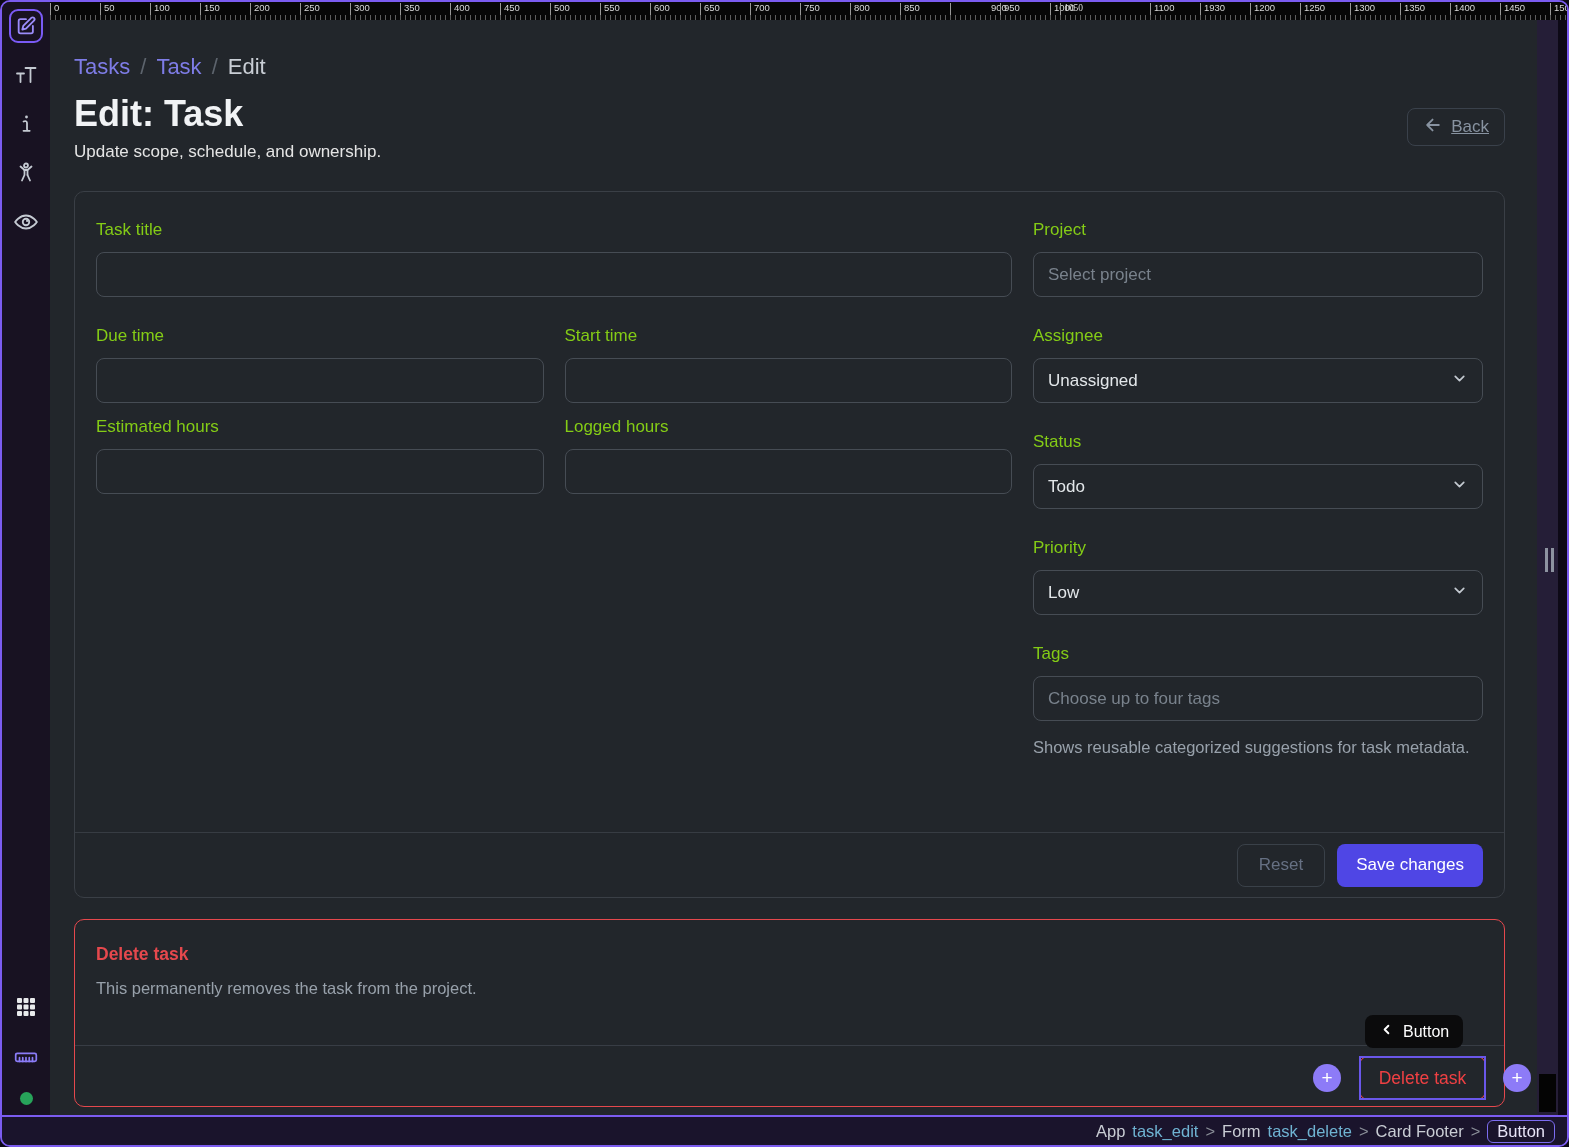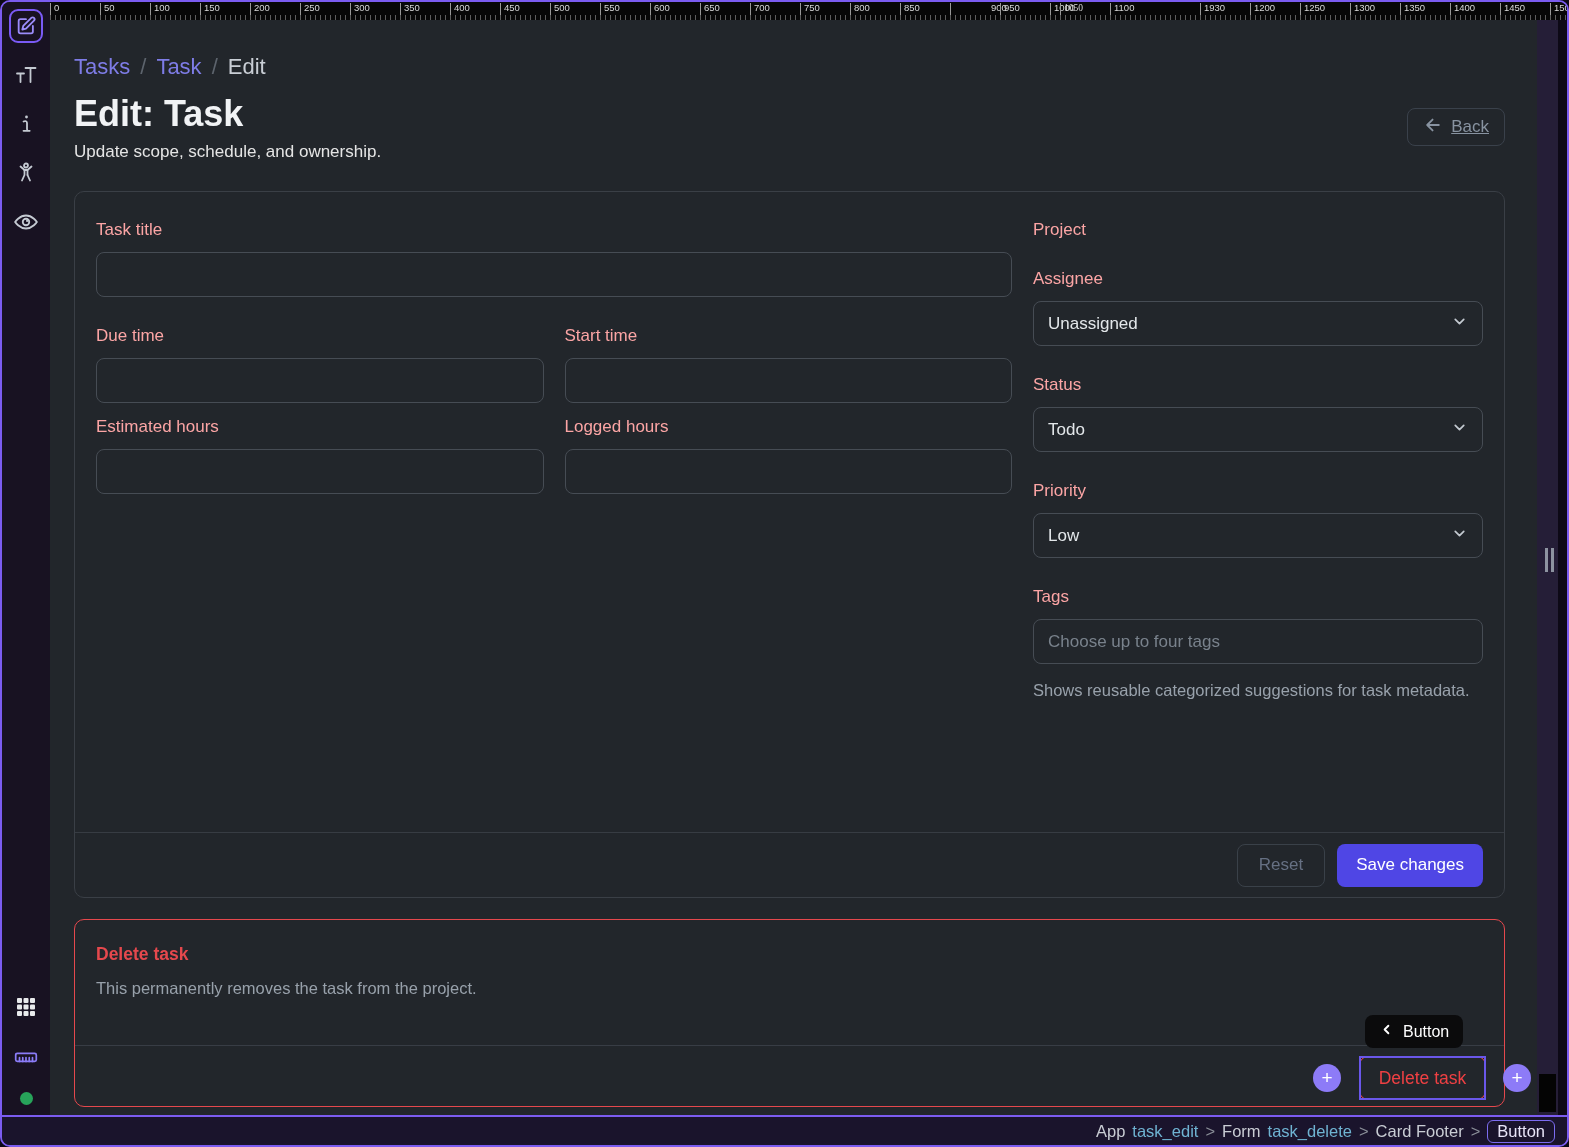--- a/index.html
+++ b/index.html
@@ -47,21 +47,21 @@
   .back-btn { position:absolute; top:88px; right:32px; height:38px; padding:0 15px; display:flex;
               align-items:center; gap:8px; background:none; border:1px solid #3a414b; border-radius:8px;
               color:#8893a1; font-size:17px; cursor:pointer;text-decoration:underline; }
 
   
   .card { margin-top:28px; height:707px; border:1px solid #3a3f46; border-radius:10px;
           display:flex; flex-direction:column; }
   .card-body { flex:1; padding:28px 21px 0; }
   .form-grid { display:grid; grid-template-columns:1fr 450px; column-gap:21px; }
 
-  .field label { display:block; font-size:17px; color:#fca5a5; margin-bottom:12px; }
+  .field label { display:block; font-size:17px; color:#84cc16; margin-bottom:12px; }
   .field { margin-bottom:29px; }
   .text-input { width:100%; height:45px; background:transparent; border:1px solid #464c54;
                 border-radius:8px; padding:0 14px; font-size:17px; color:#e3e7ea;
                 font-family:"Liberation Sans",sans-serif; outline:none; }
   .text-input::placeholder { color:#79828c; }
   .two-col { display:grid; grid-template-columns:1fr 1fr; column-gap:21px; row-gap:14px; }
   .two-col .field { margin-bottom:0; }
 
   .select { height:45px; border:1px solid #464c54; border-radius:8px; display:flex; align-items:center;
             justify-content:space-between; padding:0 14px; font-size:17px; color:#e3e7ea; cursor:pointer; }
@@ -205,21 +205,21 @@
           <span class="tick" style="left: 600px;">600</span>
           <span class="tick" style="left: 650px;">650</span>
           <span class="tick" style="left: 700px;">700</span>
           <span class="tick" style="left: 750px;">750</span>
           <span class="tick" style="left: 800px;">800</span>
           <span class="tick" style="left: 850px;">850</span>
           <span class="tick" style="left: 900px; padding-left: 40px;">900</span>
           <span class="tick" style="left: 950px;">950</span>
           <span class="tick" style="left: 1000px;">1000</span>
           <span class="tick" style="left: 1010px; font-family: Liberation Serif, serif;">1050</span>
-          <span class="tick" style="left: 1060px;">1100</span>
+          <span class="tick" style="left: 1100px;">1100</span>
           <span class="tick" style="left: 1150px;">1930</span>
           <span class="tick" style="left: 1200px;">1200</span>
           <span class="tick" style="left: 1250px;">1250</span>
           <span class="tick" style="left: 1300px;">1300</span>
           <span class="tick" style="left: 1350px;">1350</span>
           <span class="tick" style="left: 1400px;">1400</span>
           <span class="tick" style="left: 1450px;">1450</span>
           <span class="tick" style="left: 1500px;">1500</span>
         </div>
 
@@ -271,20 +271,21 @@
                     <div class="field">
                       <label>Logged hours</label>
                       <input class="text-input" type="text" style="">
                     </div>
                   </div>
                 </div>
 
                 <div class="col-right">
                   <div class="field">
                     <label>Project</label>
+                    <input class="text-input" type="text" placeholder="Select project" style="">
                   </div>
                   <div class="field">
                     <label>Assignee</label>
                     <div class="select">
                       <span>Unassigned</span>
                       <span>
                         <svg width="17" height="17" viewBox="0 0 24 24" fill="none" stroke="#c3c9d0" stroke-width="2.4" stroke-linecap="round" stroke-linejoin="round">
                             <path d="m6 9 6 6 6-6"></path>
                           </svg>
                       </span>

